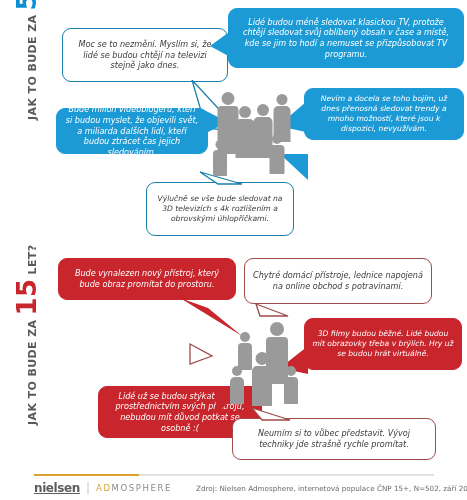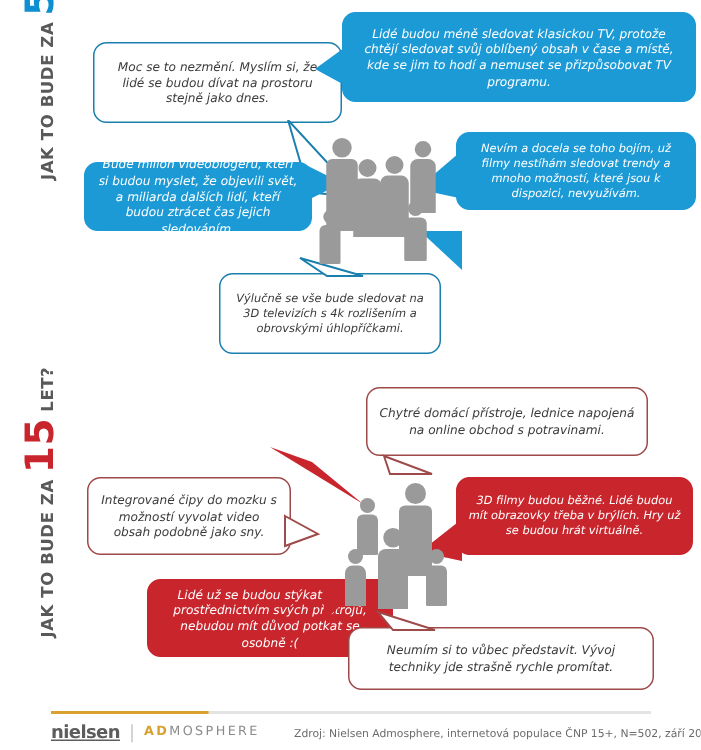--- a/index.html
+++ b/index.html
@@ -65,39 +65,39 @@
   
   .rule{position:absolute;left:34px;top:474px;width:400px;height:2px;background:#e3e3e3;}
   .rule .gold{position:absolute;left:0;top:0;width:105px;height:2px;background:#d9a22e;}
   .logo{position:absolute;left:34px;top:481px;display:flex;align-items:center;gap:6px;}
   .logo .nielsen{
     font-size:12px;color:#5d5d5d;font-weight:bold;
     text-decoration:underline;letter-spacing:-.4px;
   }
   .logo .bar{color:#c9c9c9;font-size:12px;}
   .logo .ad{font-size:8.5px;letter-spacing:1.6px;color:#8b8b8b;}
-  .logo .ad b{color:#d9a22e;font-weight:bold;}
+  .logo .ad b{color:#d9a22e;font-weight:normal;}
   .source{
     position:absolute;left:196px;top:484px;
     font-size:7.2px;color:#6b6b6b;white-space:nowrap;
   }
 </style>
 </head>
 <body>
 
 <div class="stage">
 
   <div class="vlabel" id="side-5">
     <span class="pre">JAK TO BUDE ZA</span>
     <span class="num">5</span>
 
   </div>
 
   <div class="bub wh-blue" style="left:62px;top:28px;width:166px;height:54px;font-size:8.1px;">
-    <span class="txt">Moc se to nezmění. Myslím si, že lidé se budou dívat na prostoru stejně jako dnes.</span>
+    <span class="txt">Moc se to nezmění. Myslím si, že lidé se budou chtějí na televizi stejně jako dnes.</span>
   </div>
 
   <svg style="position:absolute;left:190px;top:80px;" width="70" height="60">
     <polygon points="2,0 50,52 16,48" fill="#ffffff" stroke="#1b7fae" stroke-width="1.3"></polygon>
   </svg>
 
   <div class="bub blue" style="left:228px;top:8px;width:236px;height:60px;font-size:8.1px;">
     <span class="txt">Lidé budou méně sledovat klasickou TV, protože chtějí sledovat svůj oblíbený obsah v čase a místě, kde se jim to hodí a nemuset se přizpůsobovat TV programu.</span>
   </div>
   <svg style="position:absolute;left:208px;top:28px;" width="26" height="34">
@@ -105,21 +105,21 @@
   </svg>
 
   <div class="bub blue" style="left:56px;top:108px;width:152px;height:46px;font-size:8.1px;">
     <span class="txt">Bude milion videoblogerů, kteří si budou myslet, že objevili svět, a miliarda dalších lidí, kteří budou ztrácet čas jejich sledováním.</span>
   </div>
   <svg style="position:absolute;left:202px;top:108px;" width="28" height="30">
     <polygon points="2,2 26,14 2,26" fill="#1c9ad6"></polygon>
   </svg>
 
   <div class="bub blue" style="left:304px;top:88px;width:160px;height:52px;font-size:7.6px;">
-    <span class="txt">Nevím a docela se toho bojím, už filmy nestíhám sledovat trendy a mnoho možností, které jsou k dispozici, nevyužívám.</span>
+    <span class="txt">Nevím a docela se toho bojím, už dnes přenosná sledovat trendy a mnoho možností, které jsou k dispozici, nevyužívám.</span>
   </div>
   <svg style="position:absolute;left:276px;top:100px;" width="32" height="36">
     <polygon points="30,2 30,32 2,26" fill="#1c9ad6"></polygon>
   </svg>
 
   <svg style="position:absolute;left:278px;top:150px;" width="32" height="36">
     <polygon points="30,30 30,4 2,4" fill="#1c9ad6"></polygon>
   </svg>
 
   <div class="bub wh-blue" style="left:146px;top:182px;width:148px;height:54px;font-size:7.6px;">
@@ -155,34 +155,34 @@
       <div class="body" style="top:11px;width:15px;height:29px;"></div>
     </div>
   </div>
 
   <div class="vlabel" id="side-15">
     <span class="pre">JAK TO BUDE ZA</span>
     <span class="num">15</span>
     <span class="post">LET?</span>
   </div>
 
+  <div class="bub red" style="left:58px;top:258px;width:178px;height:42px;font-size:8.1px;">
+    <span class="txt">Bude vynalezen nový přístroj, který bude obraz promítat do prostoru.</span>
+  </div>
   <svg style="position:absolute;left:176px;top:296px;" width="72" height="46">
     <polygon points="4,2 66,40 32,12" fill="#c8252c"></polygon>
   </svg>
 
   <div class="bub wh-red" style="left:244px;top:258px;width:188px;height:46px;font-size:8.1px;">
     <span class="txt">Chytré domácí přístroje, lednice napojená na online obchod s potravinami.</span>
   </div>
   <svg style="position:absolute;left:250px;top:302px;" width="42" height="16">
     <polygon points="6,2 38,14 10,14" fill="#ffffff" stroke="#9e4a49" stroke-width="1.3"></polygon>
   </svg>
 
-  <div class="bub wh-red" style="left:58px;top:318px;width:136px;height:52px;font-size:8.1px;">
-    <span class="txt">Integrované čipy do mozku s možností vyvolat video obsah podobně jako sny.</span>
-  </div>
   <svg style="position:absolute;left:188px;top:340px;" width="26" height="28">
     <polygon points="2,4 24,16 2,24" fill="#ffffff" stroke="#9e4a49" stroke-width="1.3"></polygon>
   </svg>
 
   <div class="bub red" style="left:304px;top:318px;width:158px;height:52px;font-size:7.6px;">
     <span class="txt">3D filmy budou běžné. Lidé budou mít obrazovky třeba v brýlích. Hry už se budou hrát virtuálně.</span>
   </div>
   <svg style="position:absolute;left:278px;top:344px;" width="32" height="34">
     <polygon points="30,2 30,30 2,24" fill="#c8252c"></polygon>
   </svg>

